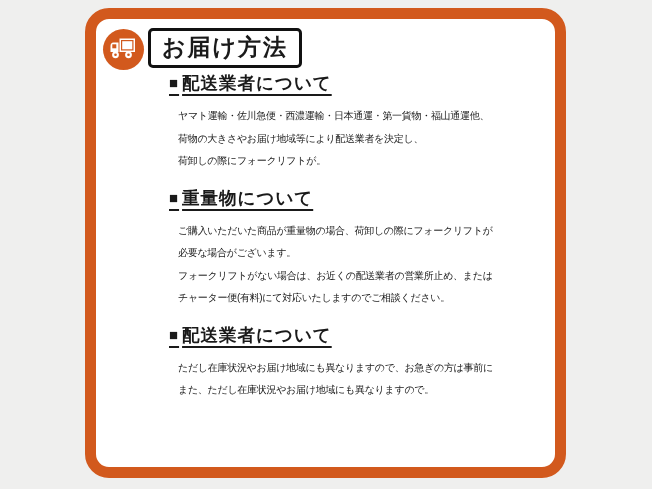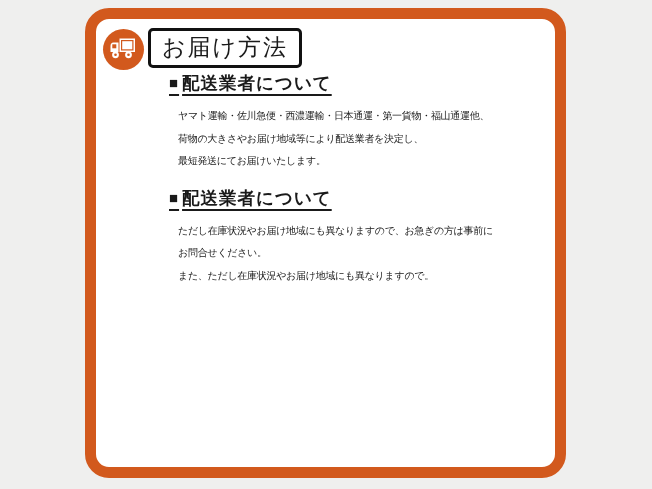--- a/index.html
+++ b/index.html
@@ -32,21 +32,21 @@
   }
   .icon-circle svg{display:block;width:41px;height:41px;}
   .title-box{
     position:absolute;
     left:148px;top:28px;
     border:3px solid #111111;
     border-radius:5px;
     background:#ffffff;
     padding:4px 11px 5px 11px;
     font-size:23px;
-    font-weight:normal;
+    font-weight:bold;
     letter-spacing:2px;
     line-height:1.1;
     white-space:nowrap;
   }
   .content{
     position:absolute;
     left:137px;top:71px;
     width:415px;
     margin-left:32px;
   }
@@ -99,28 +99,36 @@
 
   <div class="title-box">お届け方法</div>
 
   <div class="content">
 
     <div class="section">
       <div class="section-heading"><span class="bullet">■</span><span>配送業者について</span></div>
       <div class="section-body">
         <div class="body-line">ヤマト運輸・佐川急便・西濃運輸・日本通運・第一貨物・福山通運他、</div>
         <div class="body-line">荷物の大きさやお届け地域等により配送業者を決定し、</div>
-        <div class="body-line">最短発送にてお届けいたします。</div>
+        <div class="body-line">荷卸しの際にフォークリフトが。</div>
       </div>
     </div>
 
+    <div class="section">
+      <div class="section-heading"><span class="bullet">■</span><span>重量物について</span></div>
+      <div class="section-body">
+        <div class="body-line">ご購入いただいた商品が重量物の場合、荷卸しの際にフォークリフトが</div>
+        <div class="body-line">必要な場合がございます。</div>
+        <div class="body-line">フォークリフトがない場合は、お近くの配送業者の営業所止め、または</div>
+        <div class="body-line">チャーター便(有料)にて対応いたしますのでご相談ください。</div>
+      </div>
+    </div>
 
     <div class="section">
       <div class="section-heading"><span class="bullet">■</span><span>配送業者について</span></div>
       <div class="section-body">
         <div class="body-line">ただし在庫状況やお届け地域にも異なりますので、お急ぎの方は事前に</div>
-        <div class="body-line">お問合せください。</div>
         <div class="body-line">また、ただし在庫状況やお届け地域にも異なりますので。</div>
       </div>
     </div>
 
   </div>
 </div>
 
 </body></html>

